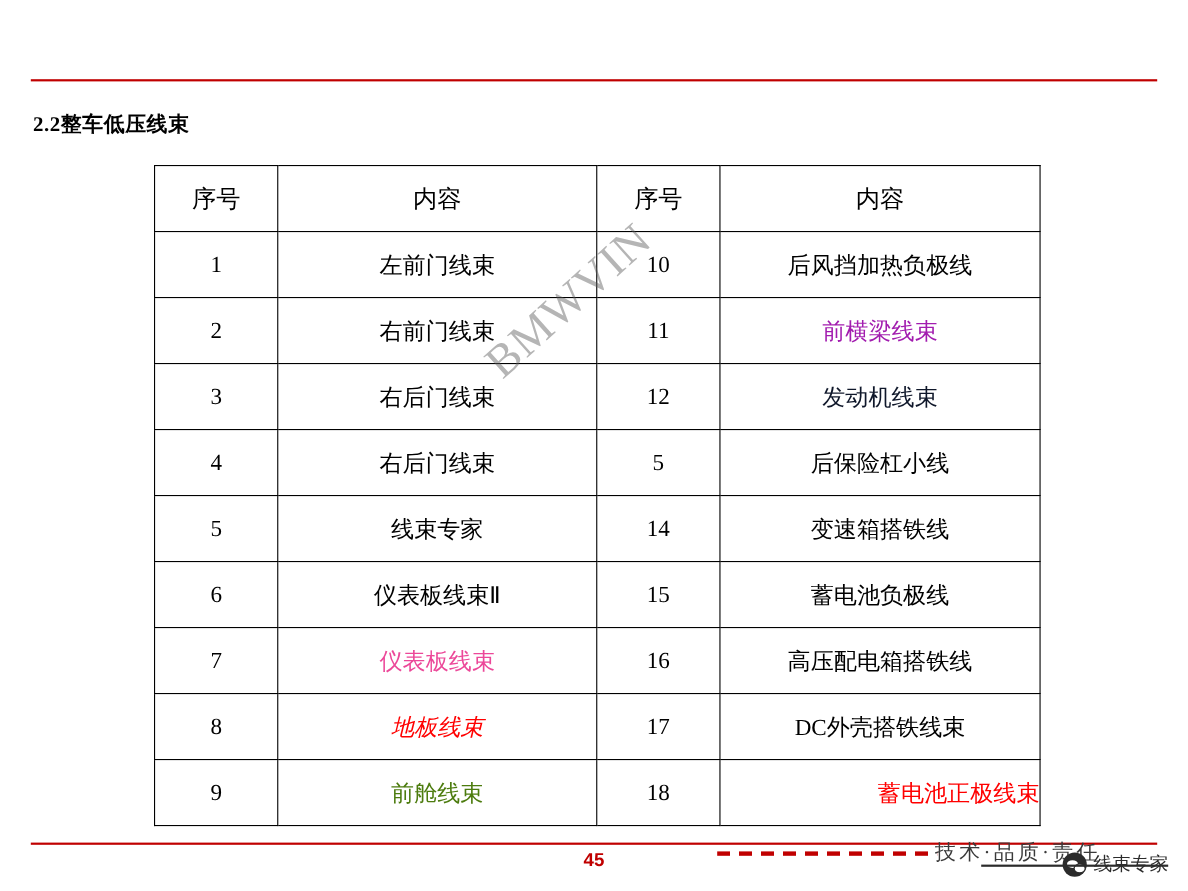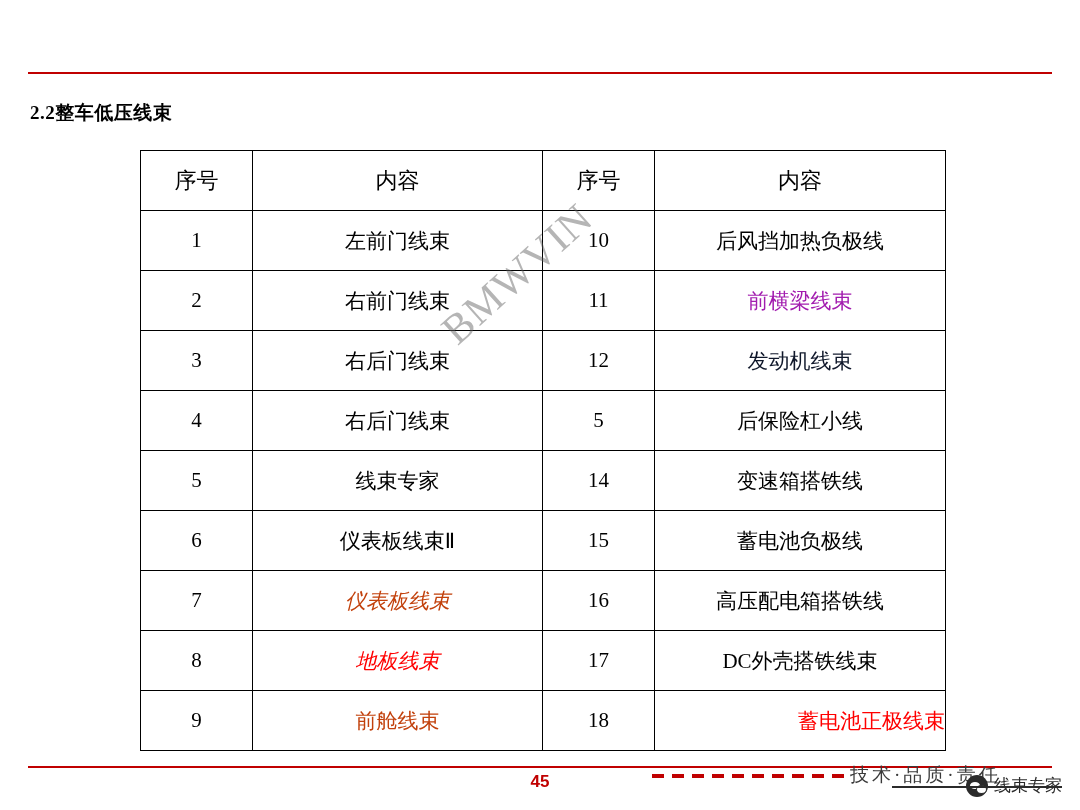--- a/index.html
+++ b/index.html
@@ -222,33 +222,33 @@
           <td>变速箱搭铁线</td>
         </tr>
         <tr>
           <td>6</td>
           <td>仪表板线束Ⅱ</td>
           <td>15</td>
           <td>蓄电池负极线</td>
         </tr>
         <tr>
           <td>7</td>
-          <td style="color: #c2410c; font-style: italic;">仪表板线束</td>
+          <td style="color: #ec4899;">仪表板线束</td>
           <td>16</td>
           <td>高压配电箱搭铁线</td>
         </tr>
         <tr>
           <td>8</td>
           <td style="color: rgb(255, 0, 0); font-style: italic;">地板线束</td>
           <td>17</td>
           <td>DC外壳搭铁线束</td>
         </tr>
         <tr>
           <td>9</td>
-          <td style="color: #c2410c;">前舱线束</td>
+          <td style="color: #4d7c0f;">前舱线束</td>
           <td>18</td>
           <td style="color: rgb(255, 0, 0); text-align: right;">蓄电池正极线束</td>
         </tr>
       </tbody>
   </table>
 </div>
 
 <div class="watermark">BMWVIN</div>
 
 <div class="bottom-rule"></div>

